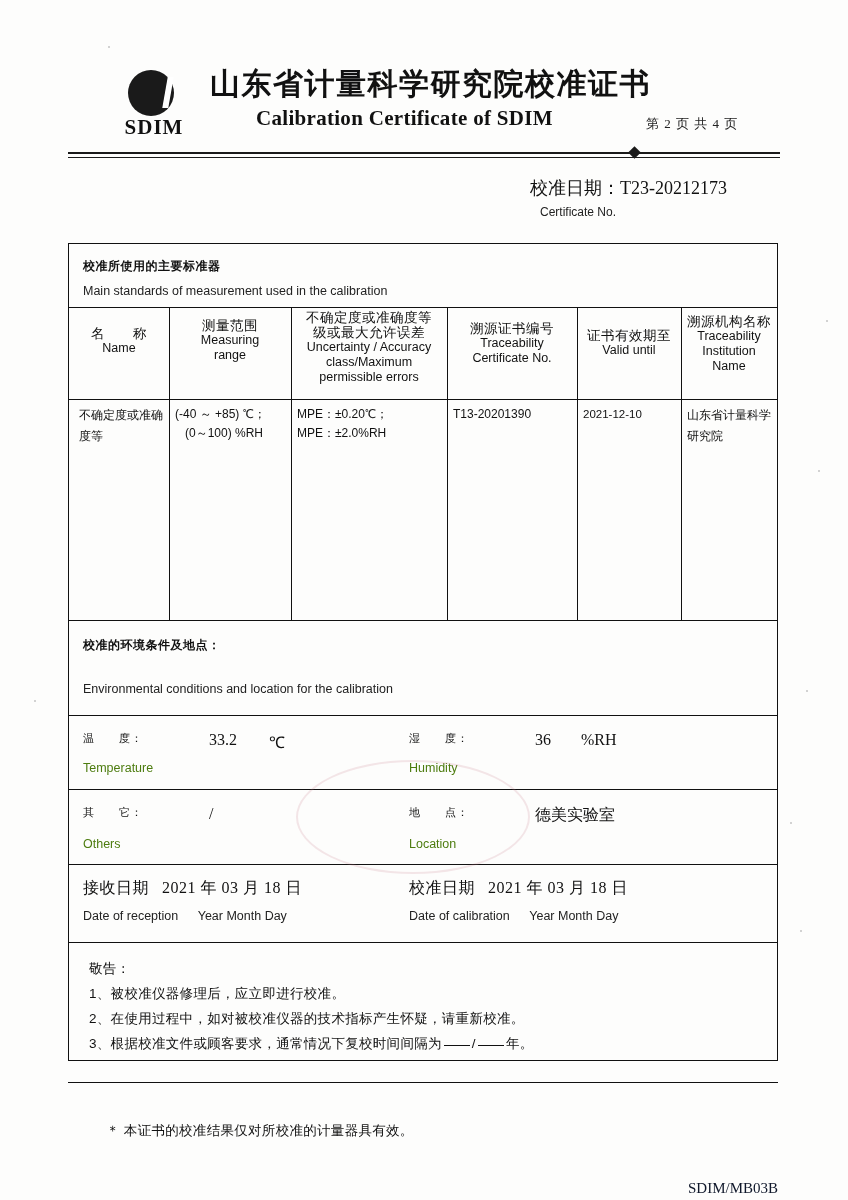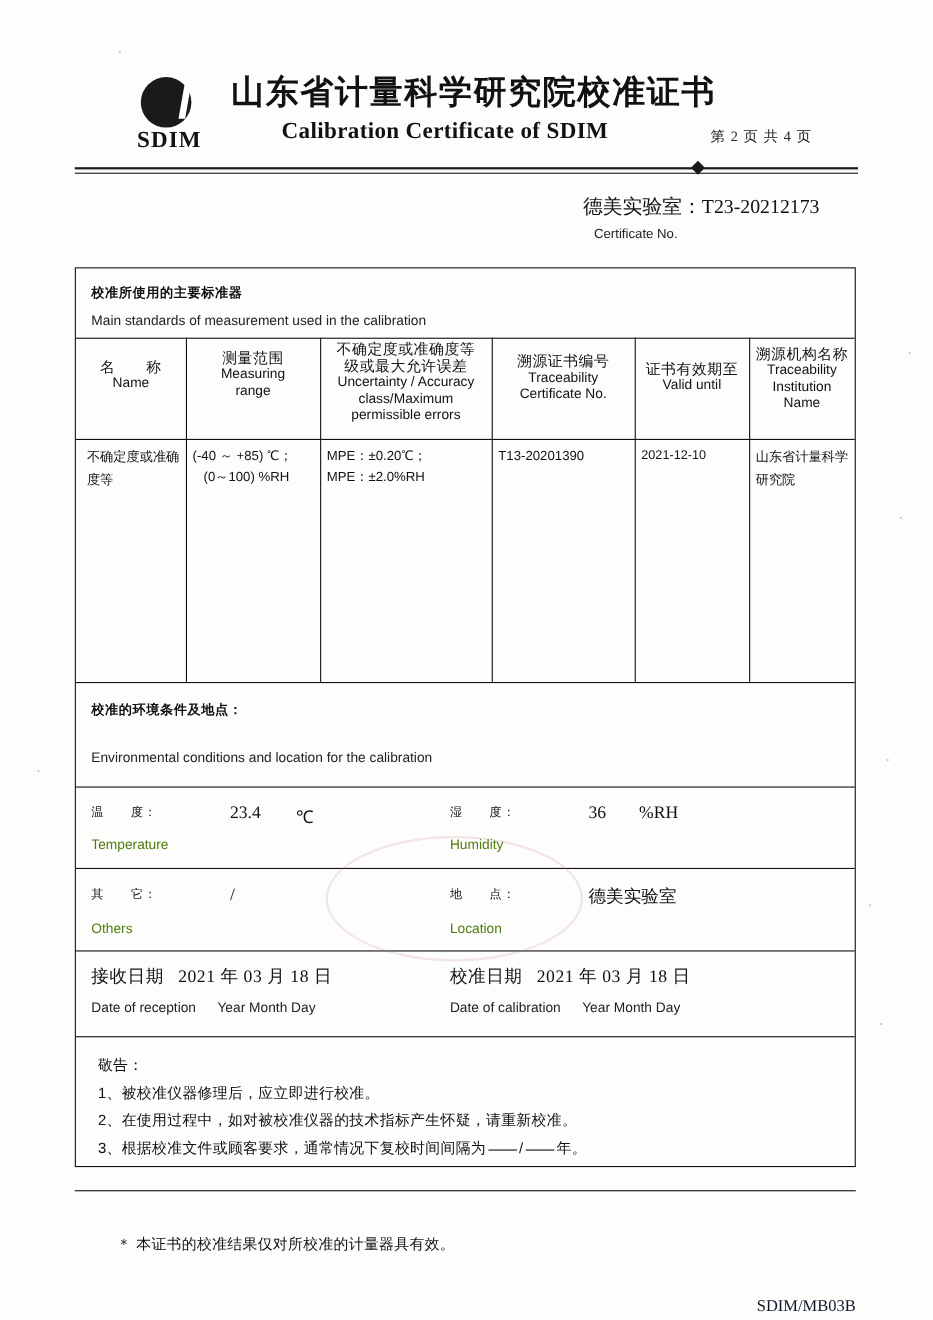--- a/index.html
+++ b/index.html
@@ -313,21 +313,21 @@
     </div>
     <div class="title-cn">山东省计量科学研究院校准证书</div>
     <div class="title-en">Calibration Certificate of SDIM</div>
     <div class="page-no">第 2 页 共 4 页</div>
   </div>
   <div class="header-rule"></div>
   <div class="header-rule2"></div>
   <div class="header-diamond"></div>
 
   <div class="cert-no">
-    <span>德美实验室：</span><span>T23-20212173</span>
+    <span>校准日期：</span><span>T23-20212173</span>
   </div>
   <div class="cert-no-en">Certificate No.</div>
 
   <div class="frame">
 
     <div class="sec-title" style="left:14px; top:14px;">校准所使用的主要标准器</div>
     <div class="sec-sub" style="left:14px; top:40px;">Main standards of measurement used in the calibration</div>
 
     <div class="hline" style="top:63px;"></div>
 
@@ -395,21 +395,21 @@
     <div class="std-cell" style="left:508px; top:161px; width:104px; font-size:11.5px;">2021-12-10</div>
 
     <div class="std-cell" style="left:612px; top:161px; width:96px; line-height:21px;">山东省计量科学研究院</div>
 
     <div class="sec-title" style="left:14px; top:393px;">校准的环境条件及地点：</div>
     <div class="sec-sub" style="left:14px; top:438px;">Environmental conditions and location for the calibration</div>
 
     <div class="hline" style="top:471px;"></div>
 
     <div class="env-label" style="left:14px; top:487px;">温　　度：</div>
-    <div class="env-val" style="left:140px; top:487px;">23.4</div>
+    <div class="env-val" style="left:140px; top:487px;">33.2</div>
     <div class="env-val" style="left:200px; top:487px;">℃</div>
     <div class="env-sub" style="left:14px; top:517px;">Temperature</div>
 
     <div class="env-label" style="left:340px; top:487px;">湿　　度：</div>
     <div class="env-val" style="left:466px; top:487px;">36</div>
     <div class="env-val" style="left:512px; top:487px;">%RH</div>
     <div class="env-sub" style="left:340px; top:517px;">Humidity</div>
 
     <div class="hline" style="top:545px;"></div>
 

